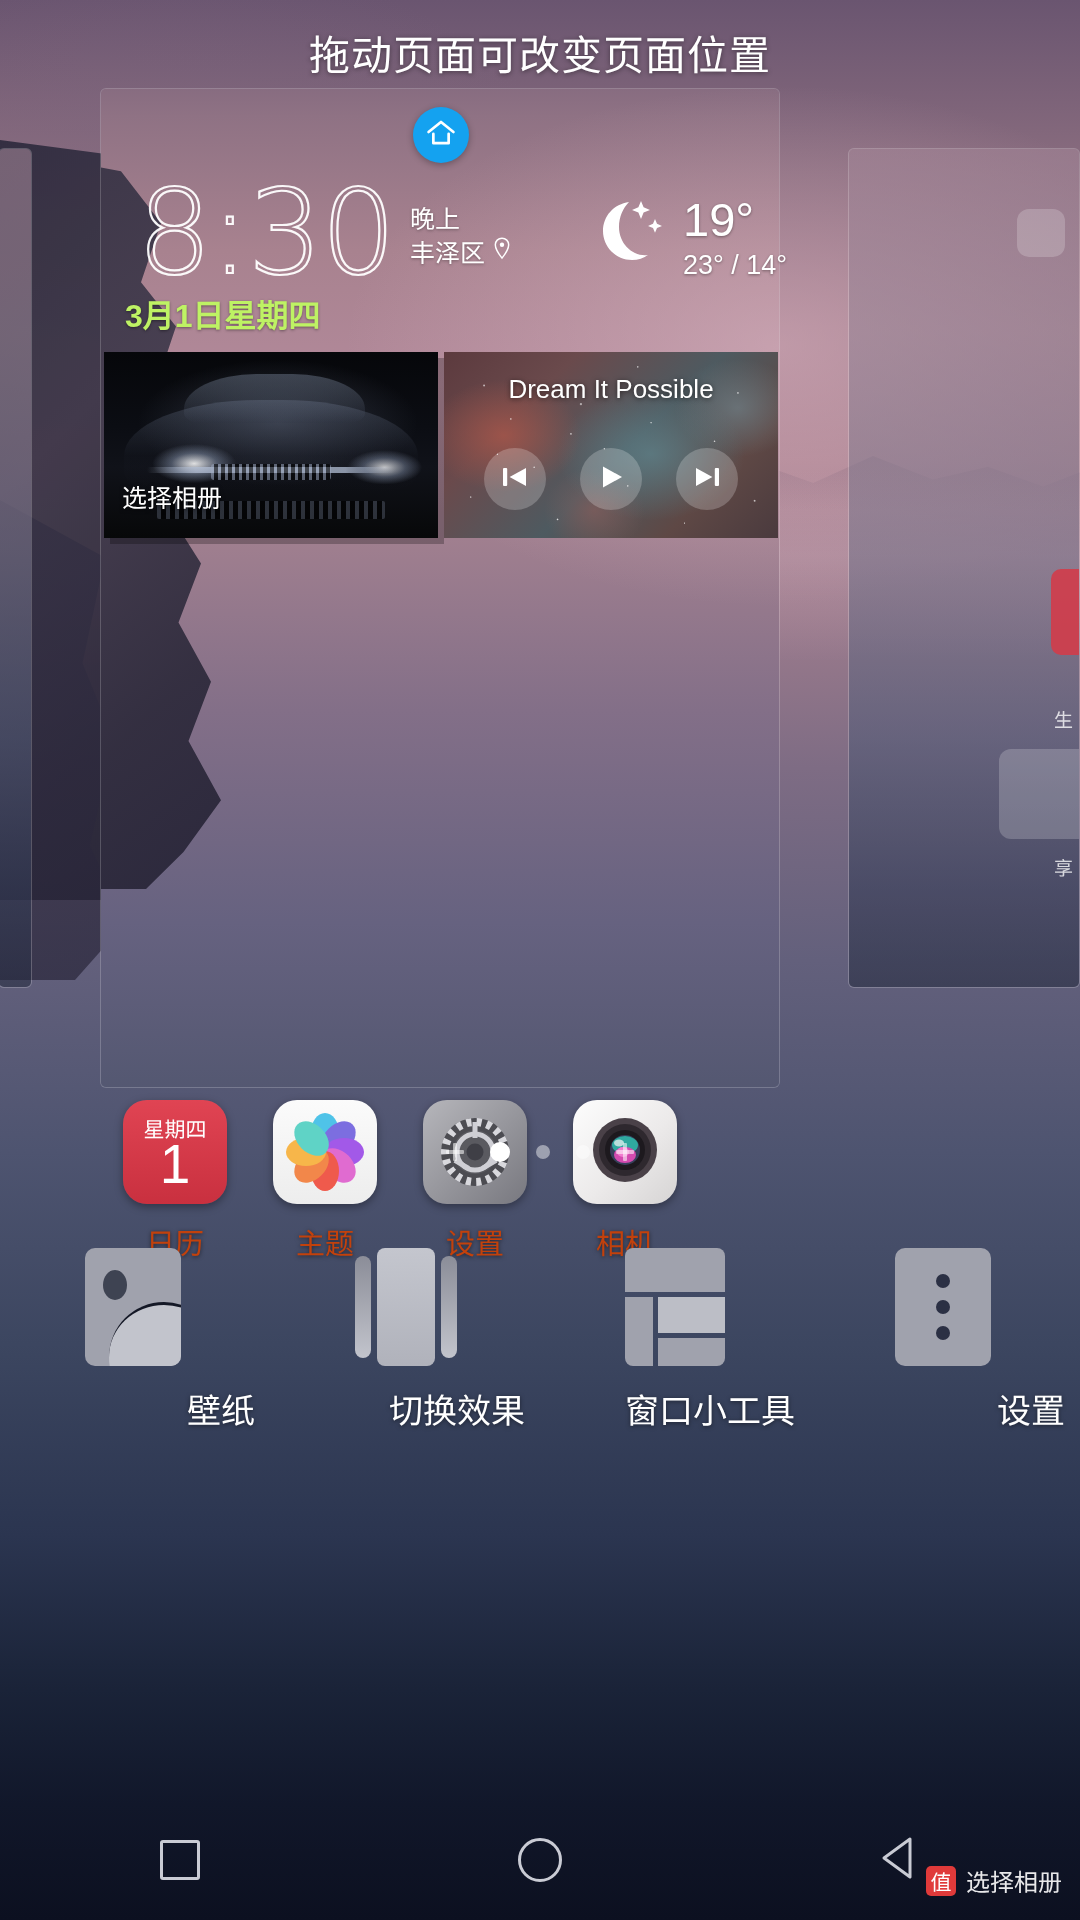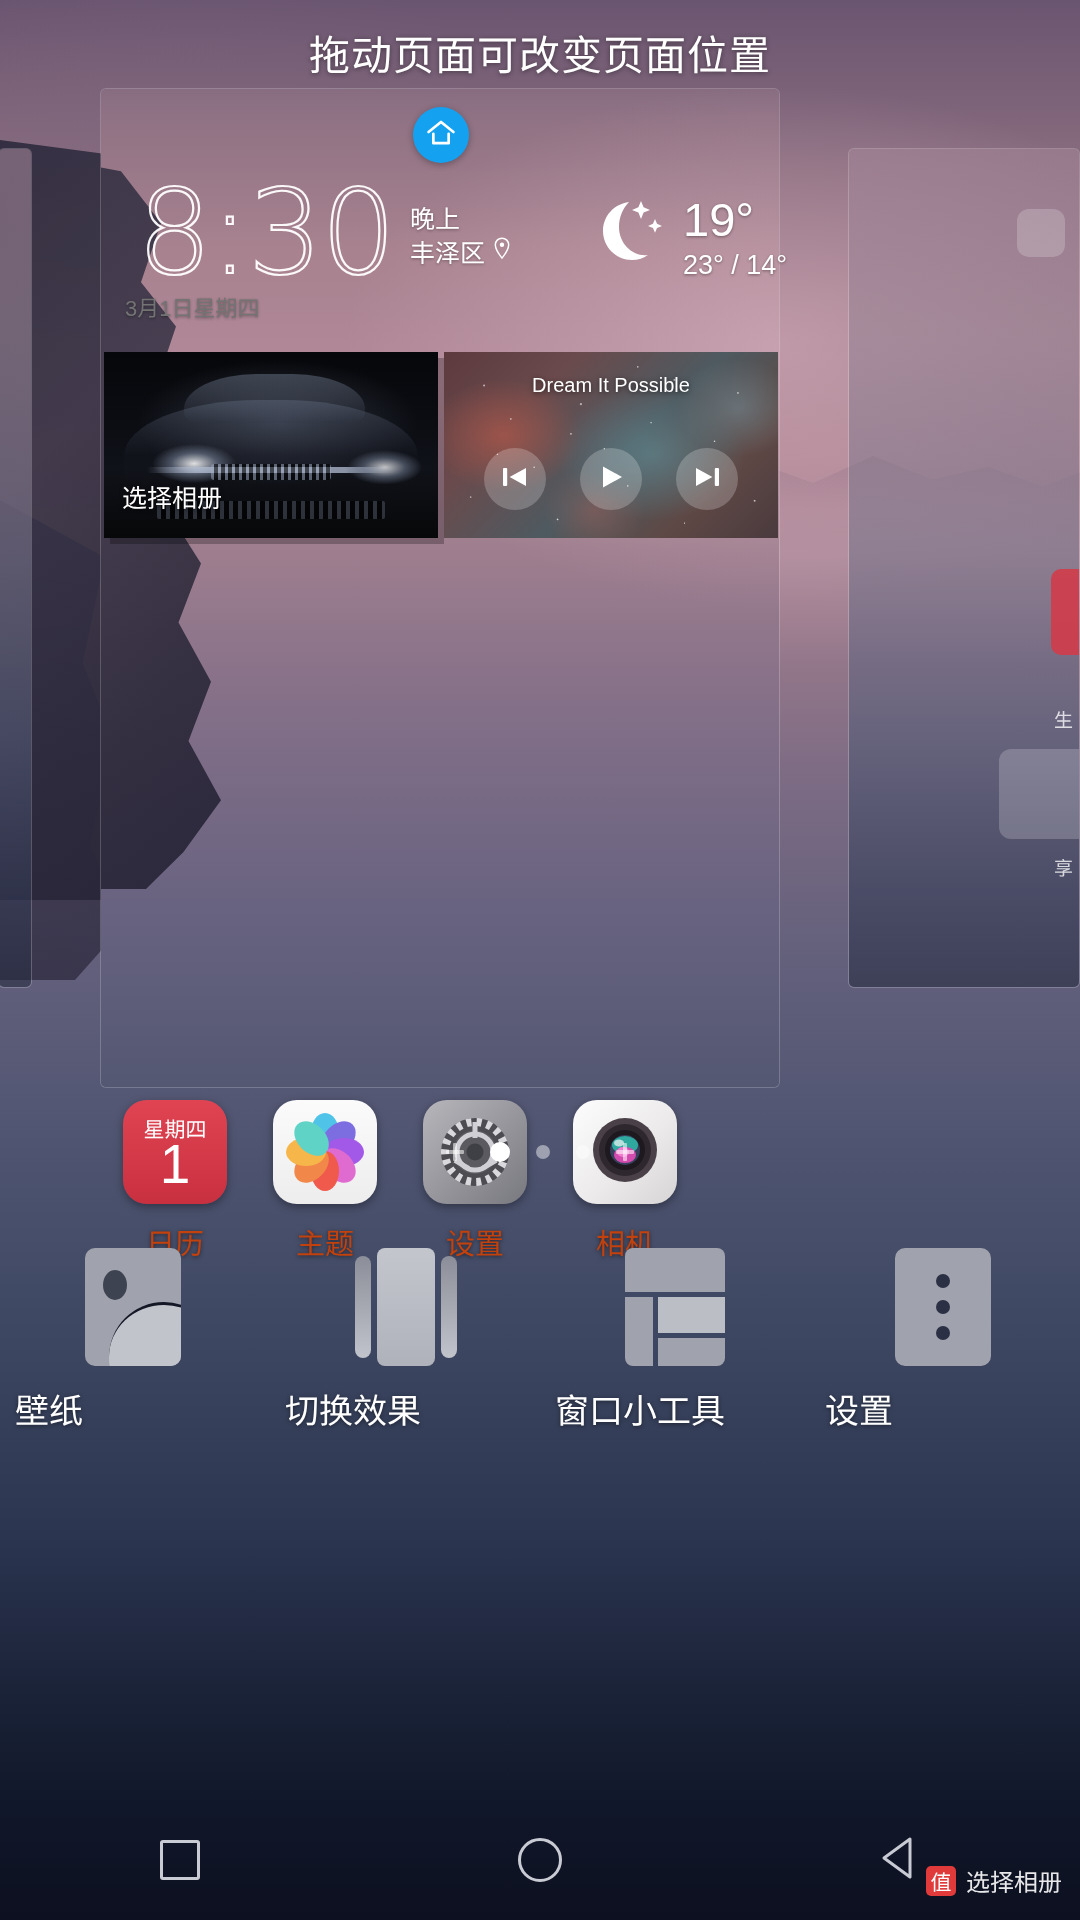--- a/index.html
+++ b/index.html
@@ -142,22 +142,23 @@
     -webkit-text-stroke:2.2px rgba(255,255,255,.95);
     letter-spacing:-2px;
   }
   .clock-meta{
     margin-left:16px; margin-top:22px;
     color:#ffffff; font-size:25px; line-height:34px;
     text-shadow:0 1px 3px rgba(0,0,0,.35);
   }
   .clock-loc{ display:flex; align-items:center; gap:6px; }
   .clock-date{
-    margin-top:6px; color:#737373; font-size:22px;
+    margin-top:6px; color:#bef264; font-size:32px;
     text-shadow:0 1px 3px rgba(0,0,0,.4);
+    font-weight:bold;
   }
 
   
   .weather{
     position:absolute; left:585px; top:195px; z-index:4;
     display:flex; align-items:flex-start; gap:16px;
   }
   .weather-temps{ color:#fff; text-shadow:0 1px 3px rgba(0,0,0,.4); }
   .w-now{ font-size:47px; line-height:50px; font-weight:300; }
   .w-range{ font-size:27px; line-height:32px; font-weight:300; margin-top:4px; }
@@ -239,21 +240,21 @@
       radial-gradient(1.1px 1.1px at 48% 52%, #fff, transparent),
       radial-gradient(1.3px 1.3px at 88% 22%, #fff, transparent),
       radial-gradient(1.1px 1.1px at 16% 55%, #fff, transparent),
       radial-gradient(1.2px 1.2px at 58% 8%,  #fff, transparent),
       radial-gradient(1.0px 1.0px at 72% 92%, #fff, transparent),
       radial-gradient(1.3px 1.3px at 38% 44%, #fff, transparent);
     opacity:.85;
   }
   .music-title{
     position:absolute; left:0; top:22px; width:100%;
-    text-align:center; color:#fff; font-size:20px; font-weight:400;
+    text-align:center; color:#fff; font-size:26px; font-weight:400;
     text-shadow:0 1px 5px rgba(0,0,0,.6);
   }
   .music-ctrls{
     position:absolute; left:0; top:96px; width:100%;
     display:flex; justify-content:center; gap:34px;
   }
   .ctrl{
     width:62px; height:62px; border-radius:50%;
     background:rgba(255,255,255,.22);
     display:flex; align-items:center; justify-content:center;
@@ -301,21 +302,21 @@
   }
   .pd-plus::before{ left:7px; top:0; width:4px; height:18px; }
   .pd-plus::after{ left:0; top:7px; width:18px; height:4px; }
 
   
   .toolbar{
     position:absolute; left:0; top:1248px; width:1080px;
     display:flex; justify-content:space-around; align-items:flex-start;
     z-index:7;
   }
-  .tool{ width:240px; text-align:left; }
+  .tool{ width:240px; text-align:right; }
   .tool-icon{ width:100px; height:110px; margin:0 auto; position:relative; }
   .tool-label{
     margin-top:26px; color:#fff; font-size:34px;
     text-shadow:0 1px 4px rgba(0,0,0,.5);
   }
 
   
   .ti-wall{
     width:96px; height:118px; border-radius:10px;
     background:#a0a2ad; overflow:hidden; position:relative;

